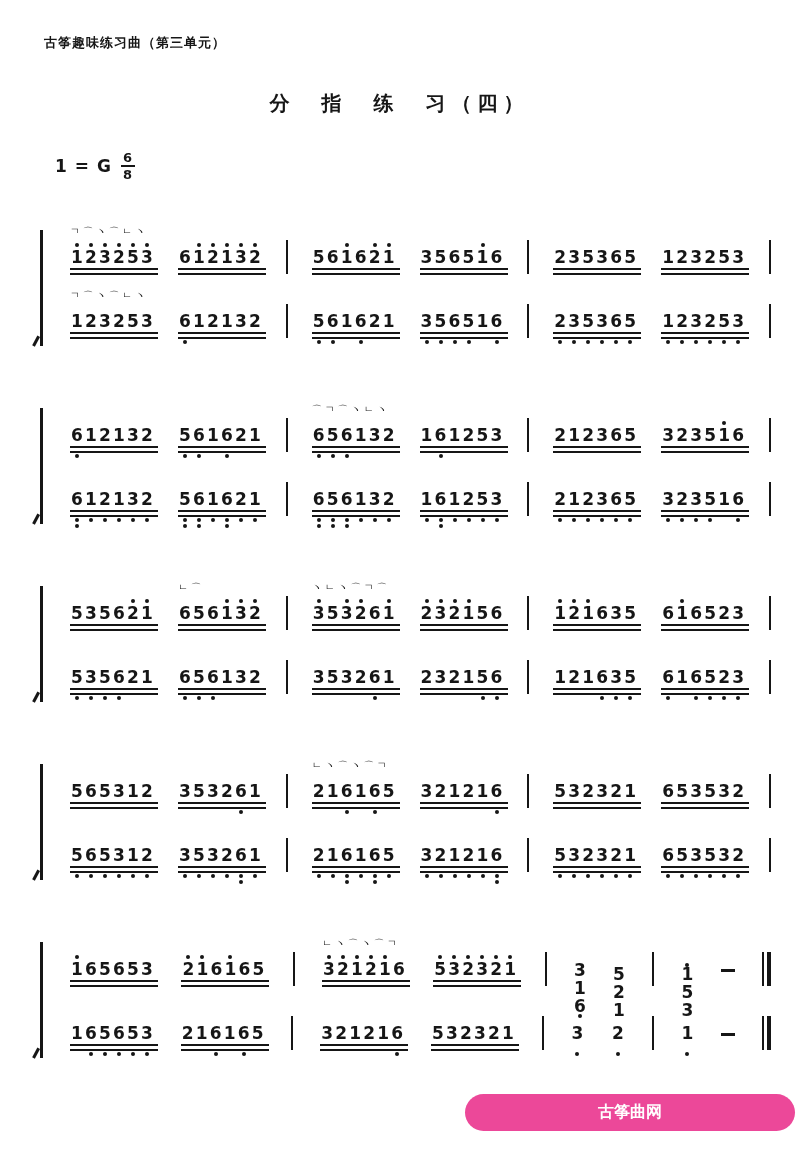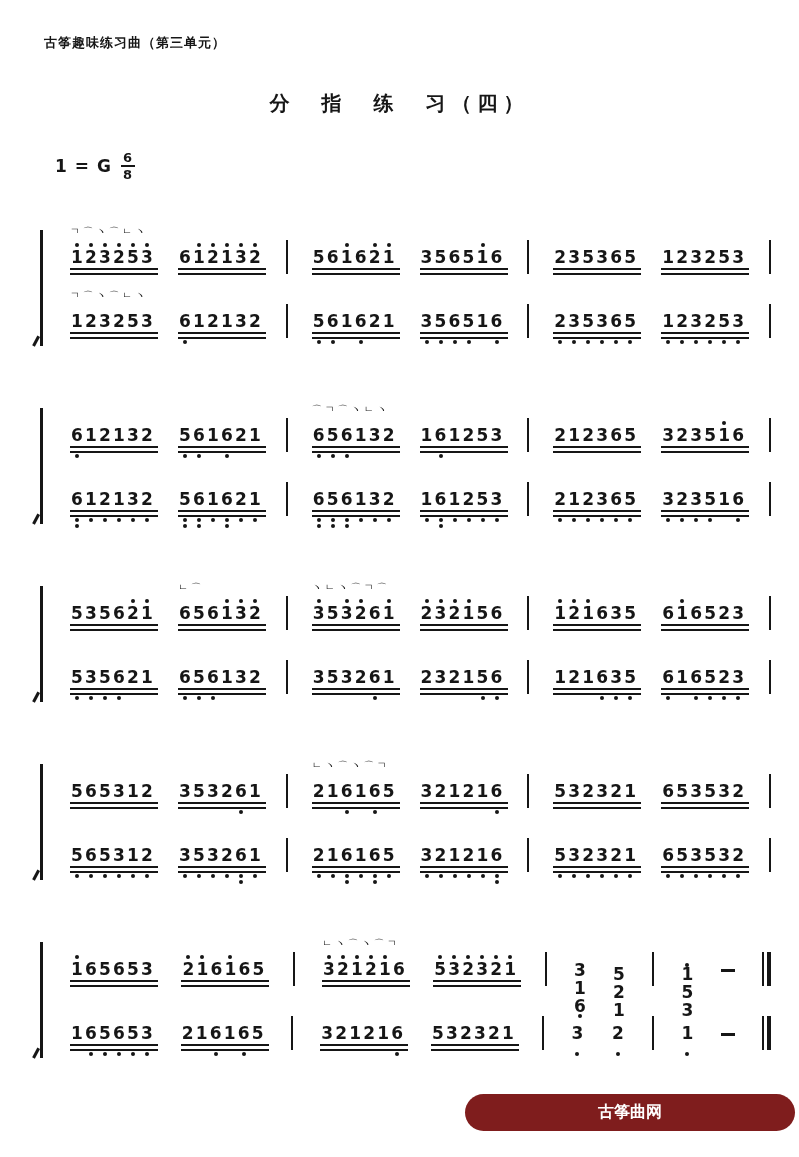--- a/index.html
+++ b/index.html
@@ -2109,15 +2109,15 @@
         </div>
         <div class="dash"></div>
         <div class="finalbar">
           <div class="thin"></div>
           <div class="thick"></div>
         </div>
       </div>
     </div>
   </div>
 
-<div class="footerbar" style="background: #7f1d1d;">
+<div class="footerbar" style="background: #ec4899;">
   <span>古筝曲网</span>
 </div>
 
 </body></html>

